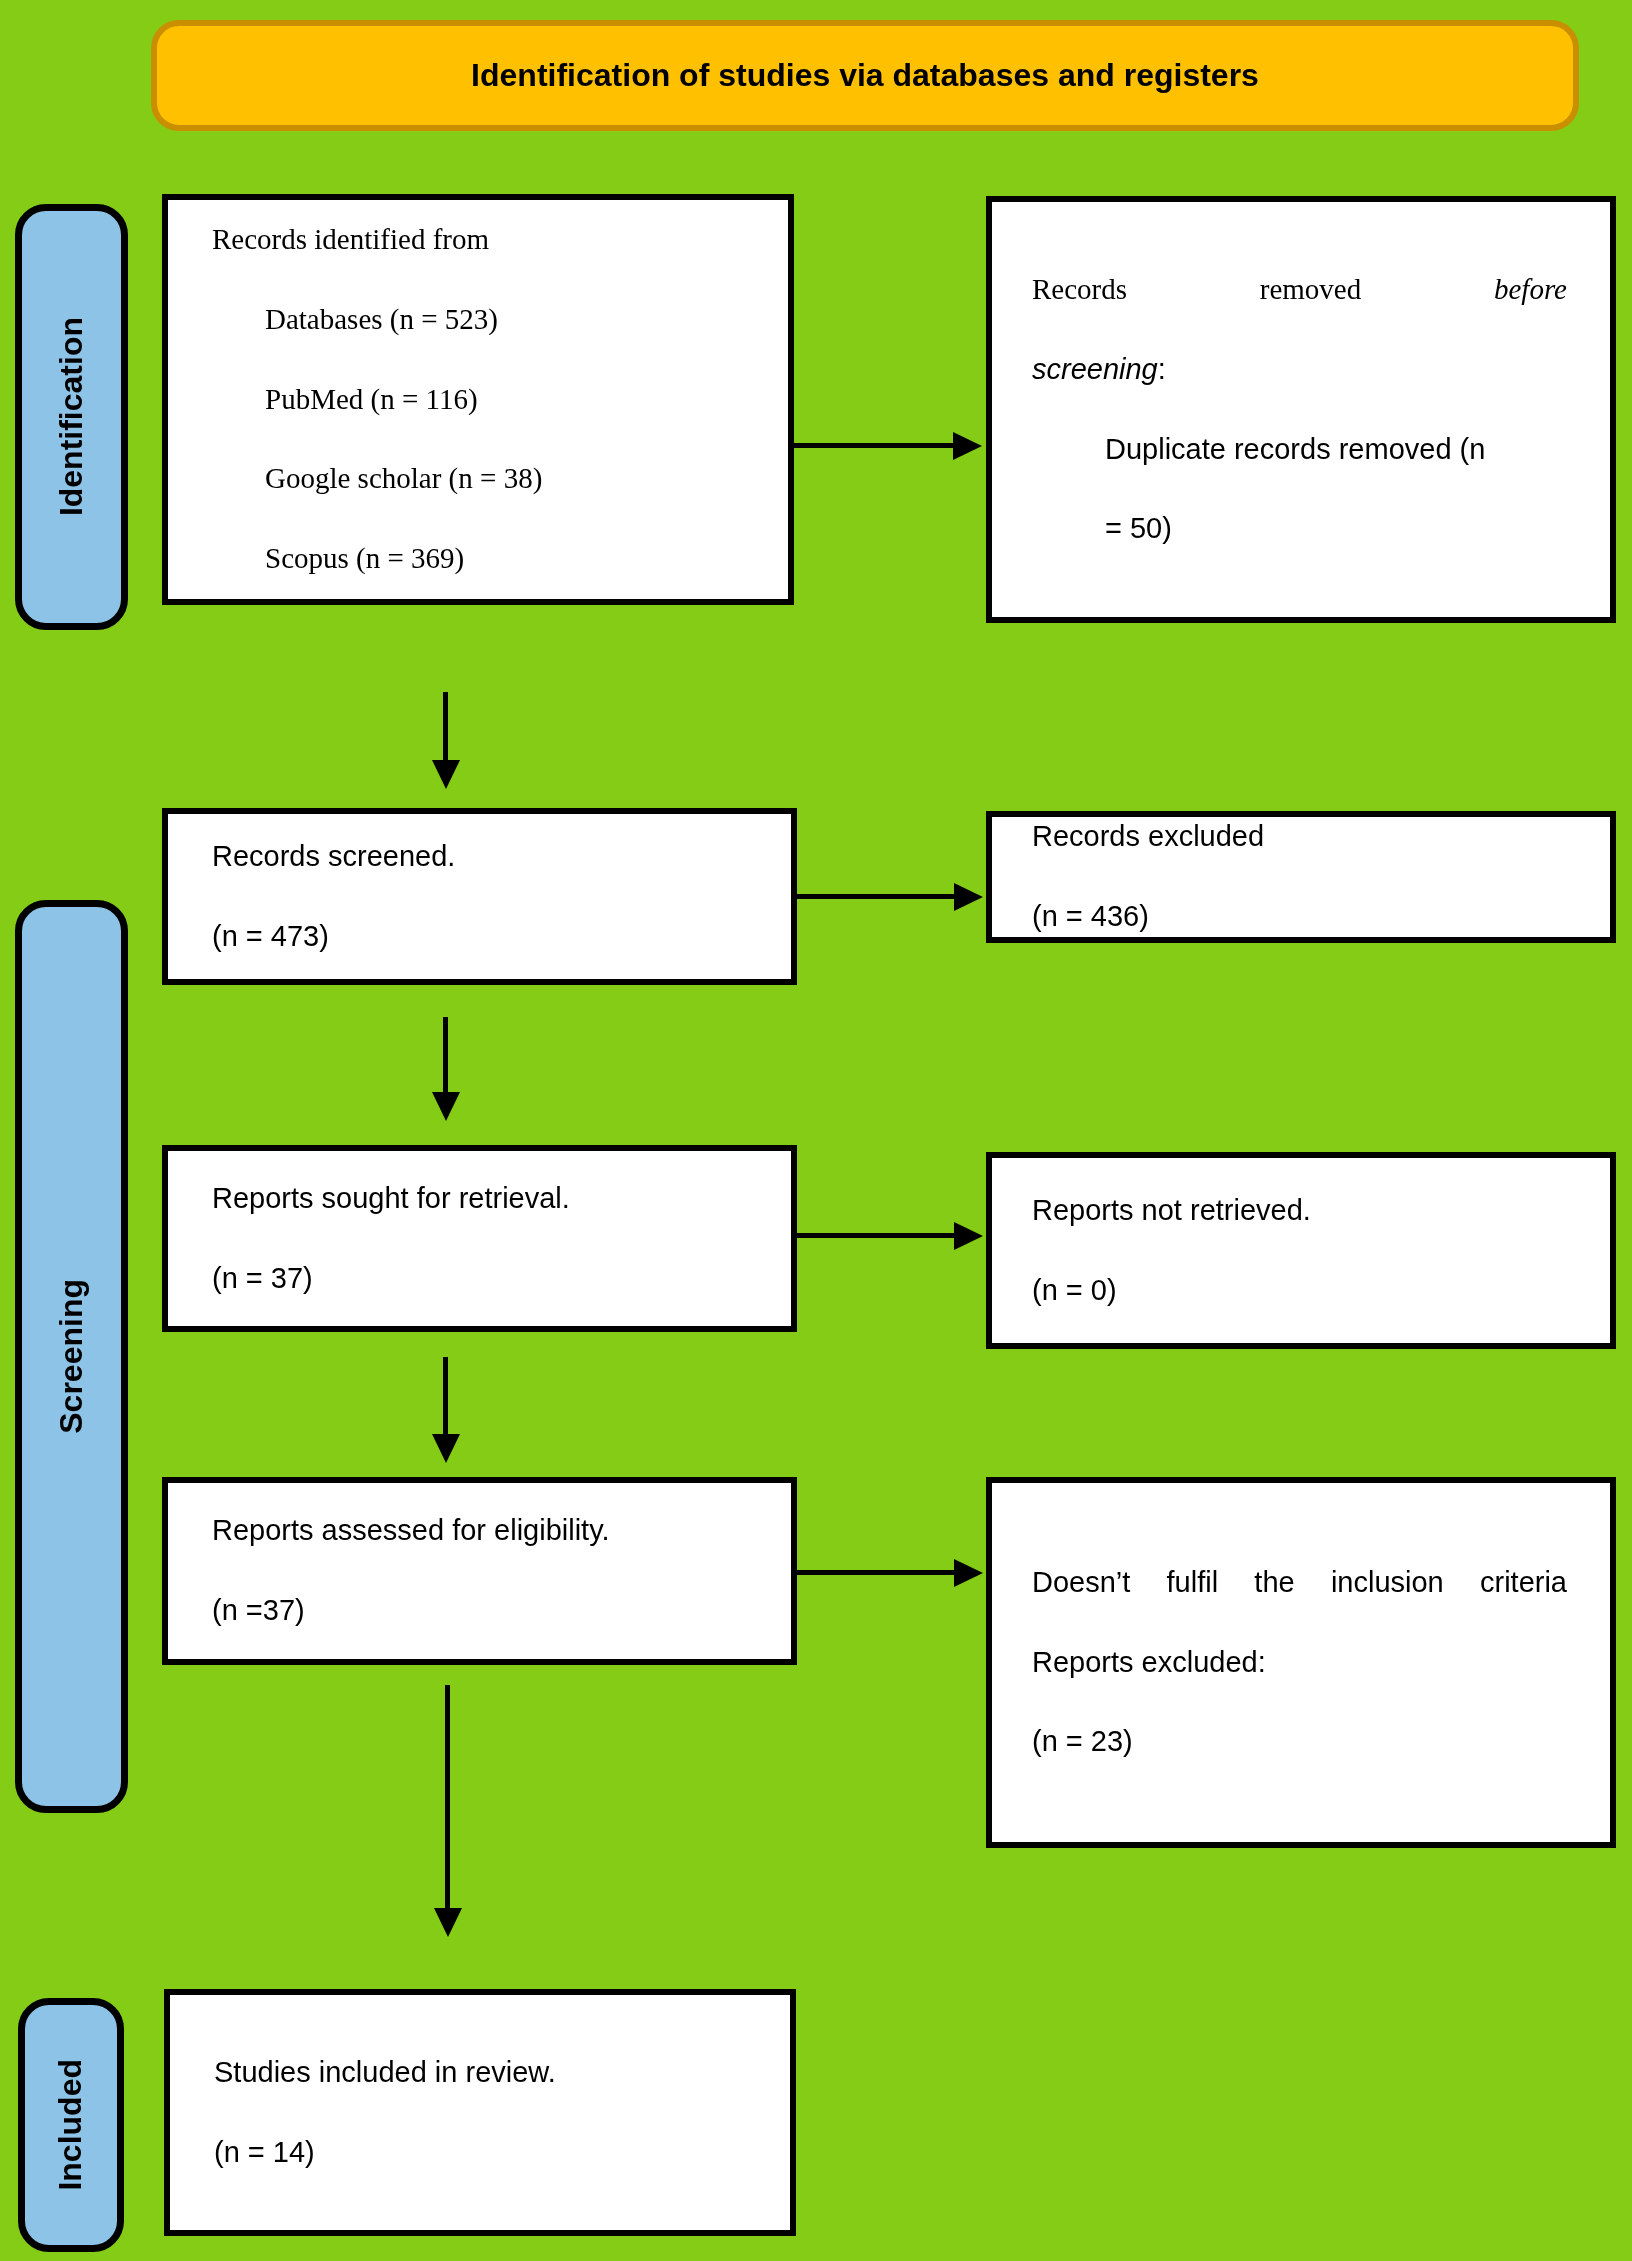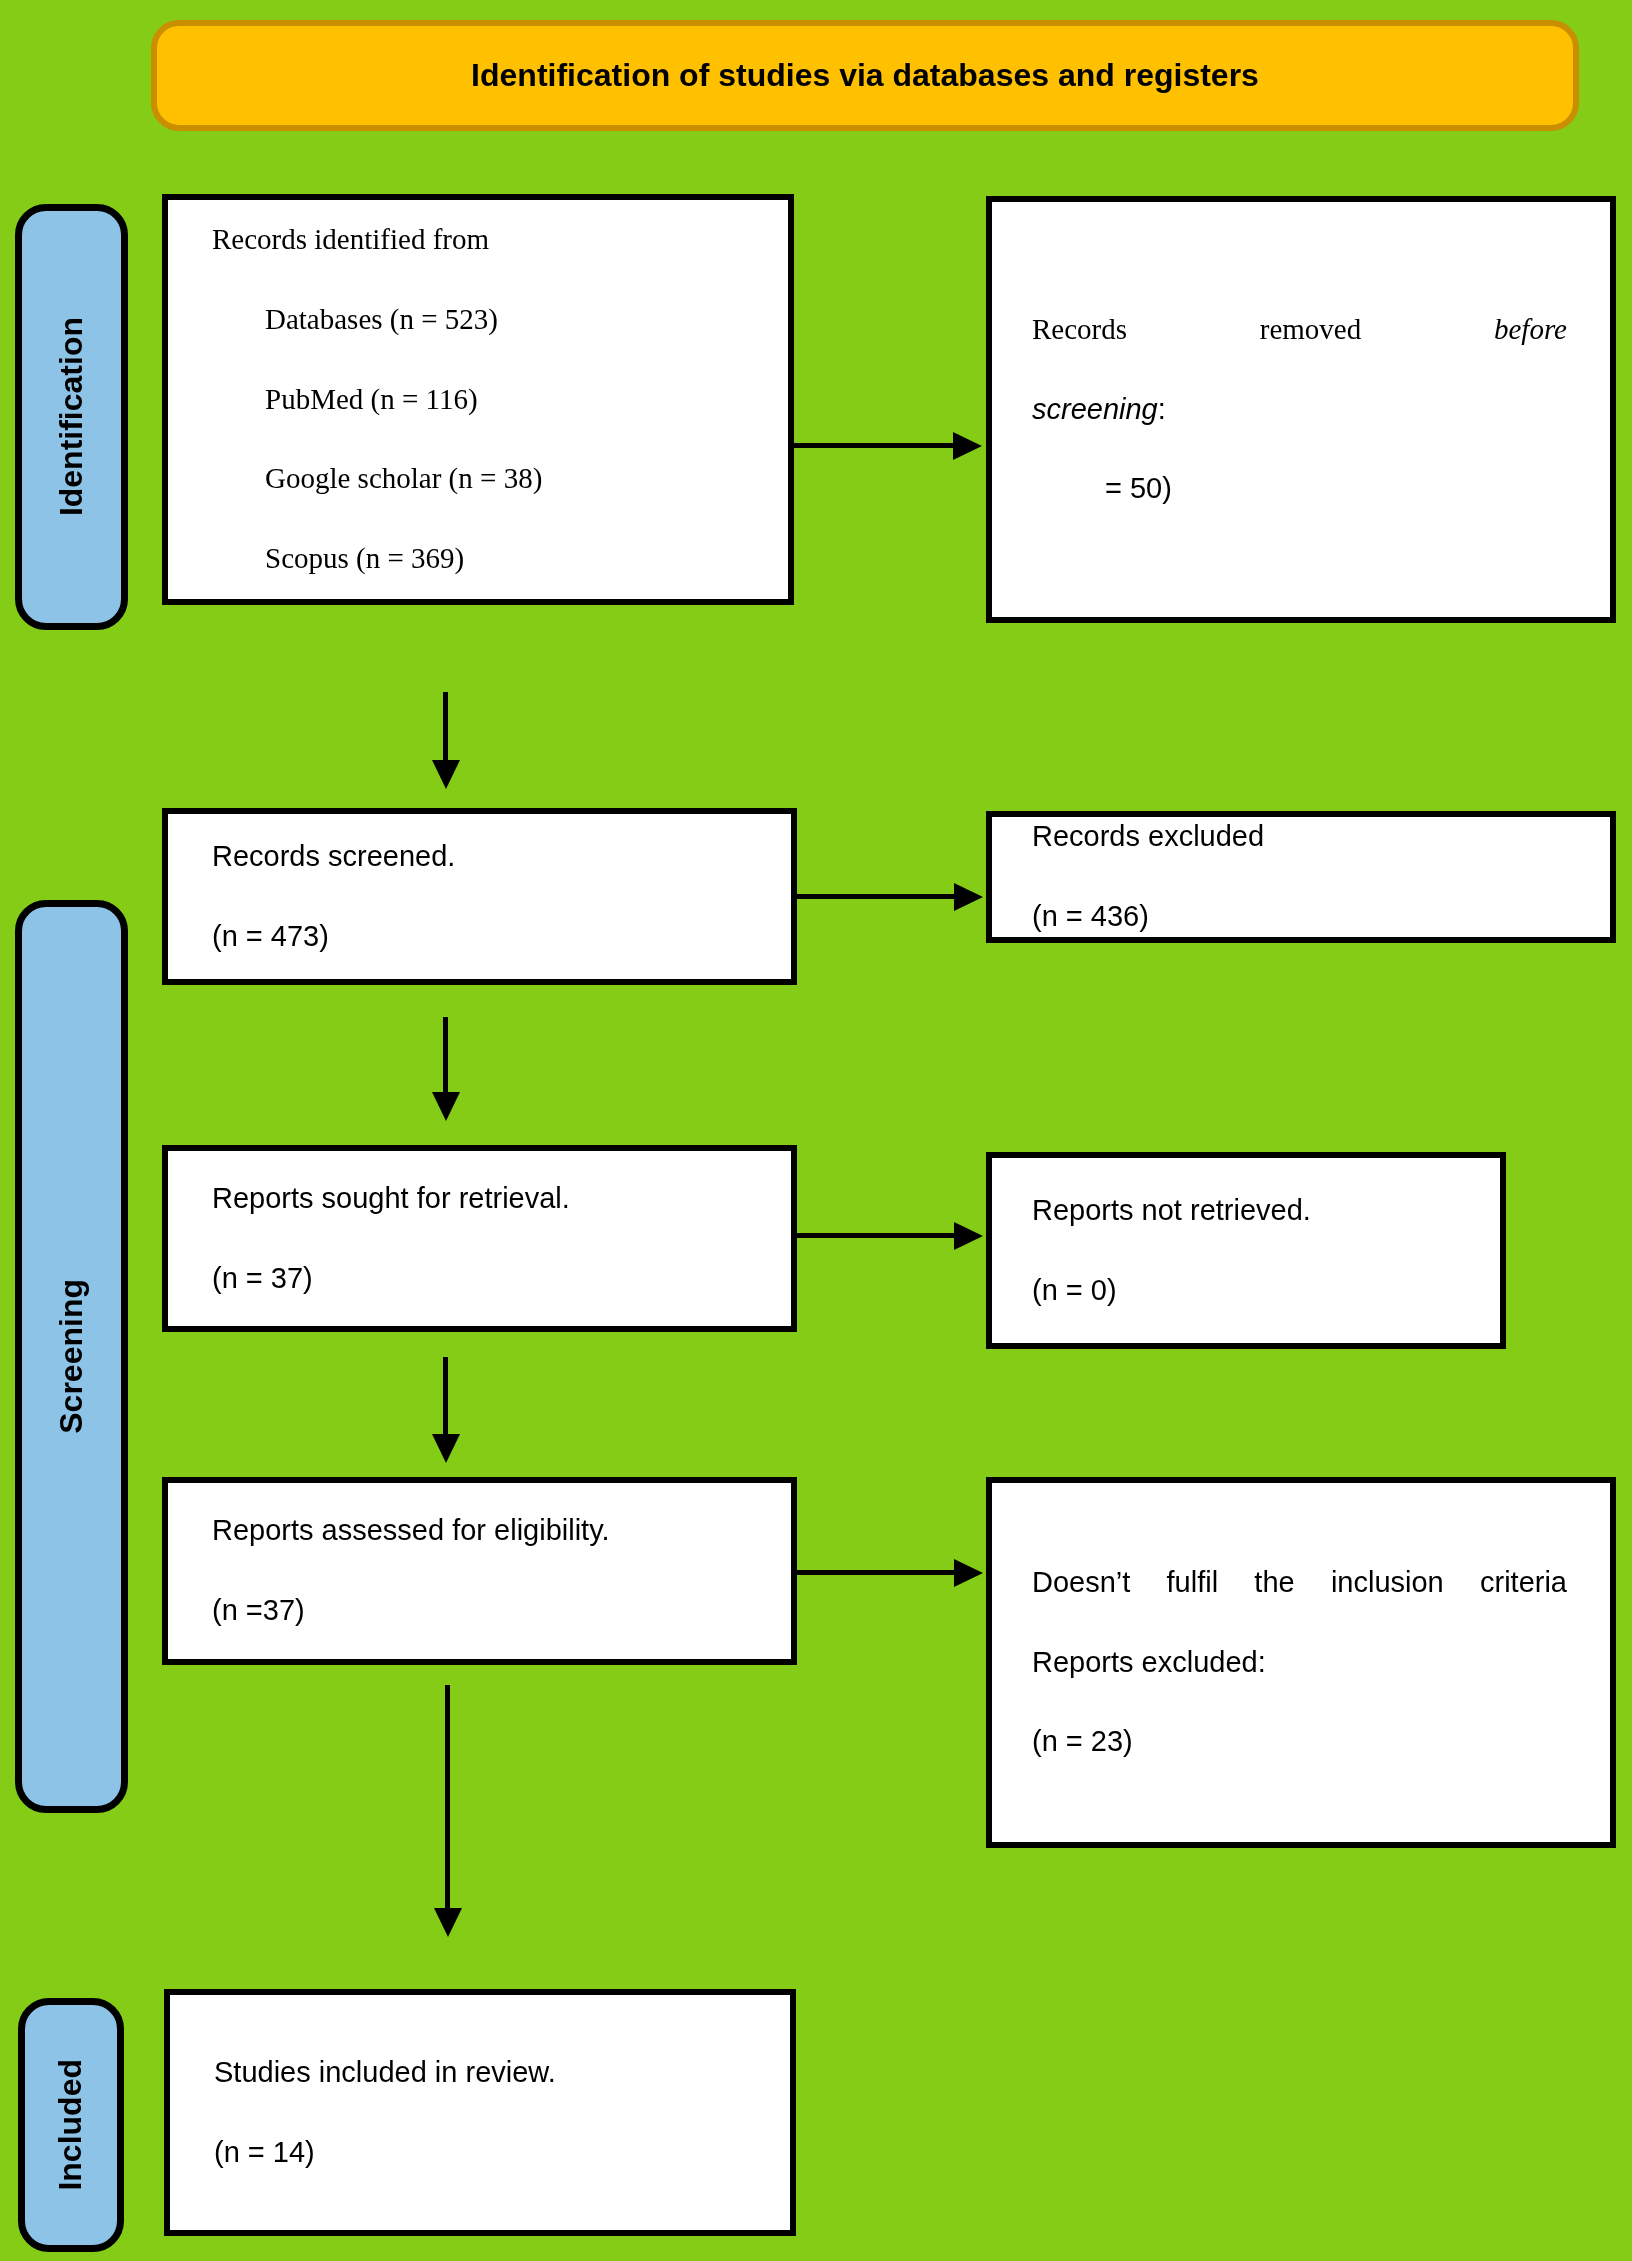--- a/index.html
+++ b/index.html
@@ -85,21 +85,21 @@
     text-align-last: justify;
     padding-right: 43px;
   }
   .it { font-style: italic; }
 
   .box-records-identified   { left: 162px;  top: 194px;  width: 632px; height: 411px; font-family: Liberation Serif, serif; }
   .box-records-removed      { left: 986px; top: 196px;  width: 630px; height: 427px; }
   .box-records-screened     { left: 162px;  top: 808px; width: 635px; height: 177px; }
   .box-records-excluded     { left: 986px; top: 811px; width: 630px; height: 132px; }
   .box-reports-sought       { left: 162px;  top: 1145px; width: 635px; height: 187px; }
-  .box-reports-not-retrieved{ left: 986px; top: 1152px; width: 520px; height: 197px; }
+  .box-reports-not-retrieved{ left: 986px; top: 1152px; width: 630px; height: 197px; }
   .box-reports-assessed     { left: 162px;  top: 1477px; width: 635px; height: 188px; }
   .box-reports-excluded     { left: 986px; top: 1477px; width: 630px; height: 371px; }
   .box-studies-included     { left: 164px;  top: 1989px; width: 632px; height: 247px; }
 
   
   .arrow { position: absolute; }
   .arrow-right { display: flex; align-items: center; height: 29px; }
   .arrow-right .stem { height: 4.5px; background: #000; }
   .arrow-right .head {
     width: 0; height: 0;
@@ -163,20 +163,21 @@
 
   <div class="box rbox box-records-removed">
     <div class="ln jline">
       <span>Records</span>
       <span>removed</span>
       <span class="it">before</span>
     </div>
     <div class="ln">
       <span class="it">screening</span><span>:</span>
     </div>
+    <div class="ln indent2">Duplicate records removed (n</div>
     <div class="ln indent2">= 50)</div>
   </div>
 
   <div class="box box-records-screened">
     <div class="ln">Records screened.</div>
     <div class="ln">(n = 473)</div>
   </div>
 
   <div class="box rbox box-records-excluded">
     <div class="ln">Records excluded</div>

